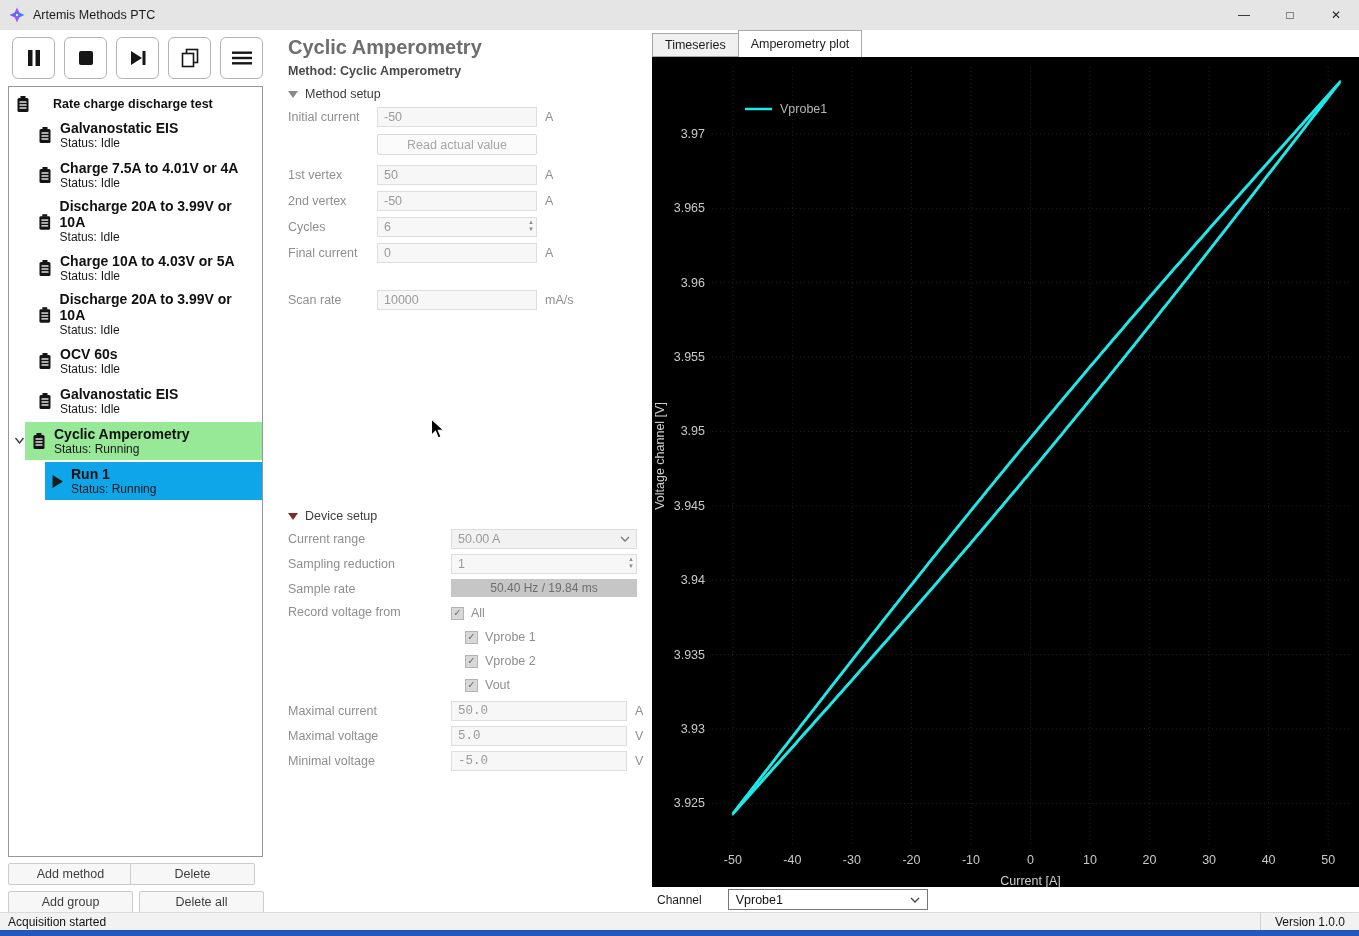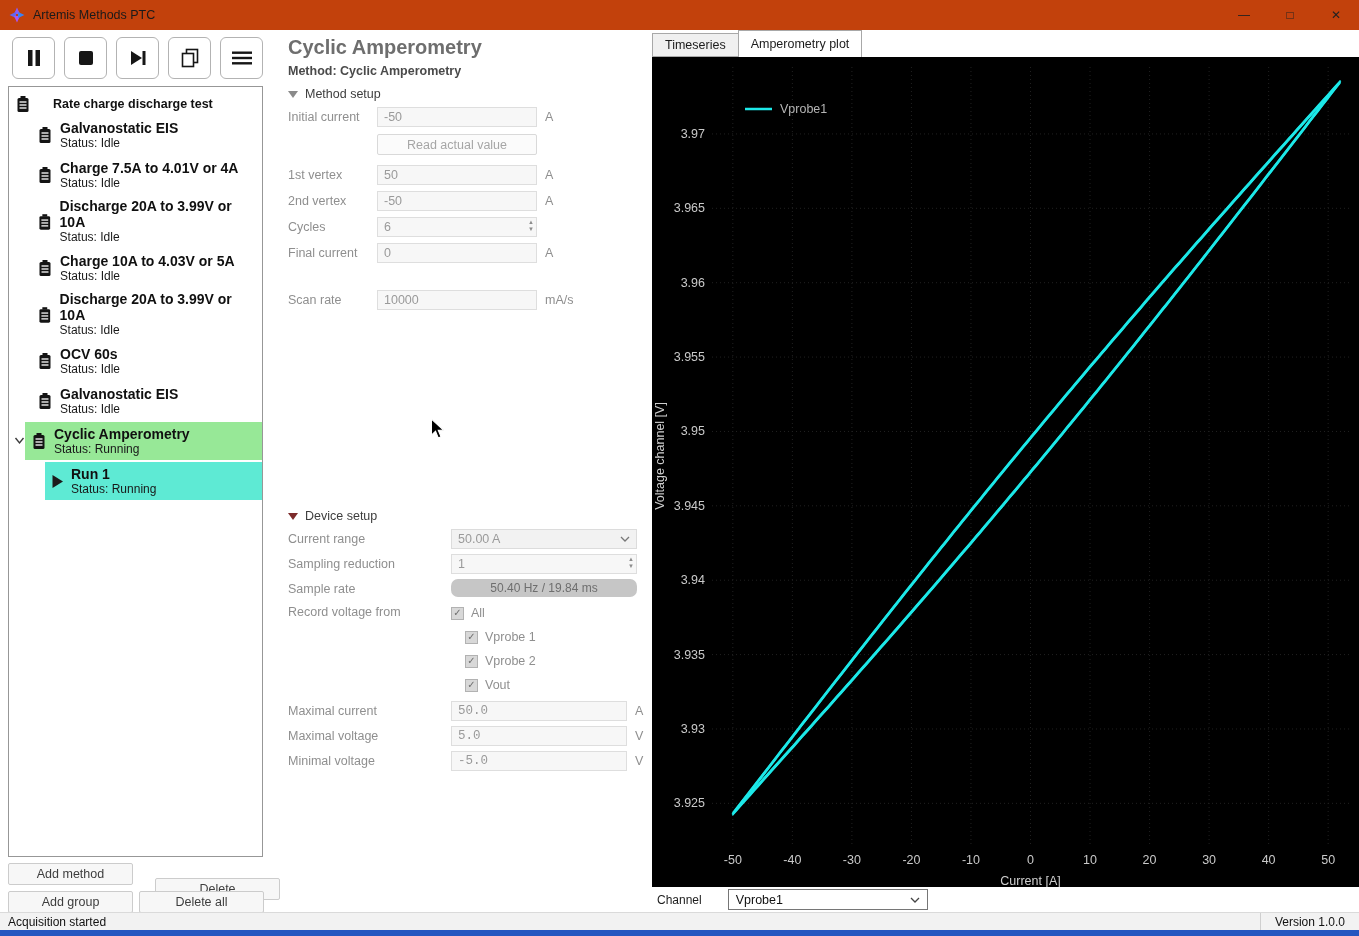--- a/index.html
+++ b/index.html
@@ -1,20 +1,20 @@
 <!DOCTYPE html>
 <html><head>
 <meta charset="utf-8">
 <style>
   html,body{margin:0;padding:0;}
   body{font-family:"Liberation Sans",sans-serif;background:#fff;overflow:hidden;}
   .app{position:relative;width:1359px;height:936px;background:#fff;overflow:hidden;}
 
   
-  .titlebar{position:absolute;left:0;top:0;width:1359px;height:30px;background:#c2410c;display:flex;align-items:center;}
+  .titlebar{position:absolute;left:0;top:0;width:1359px;height:30px;background:#e5e5e5;display:flex;align-items:center;}
   .app-icon{margin-left:9px;display:flex;}
   .title-text{margin-left:8px;font-size:12.5px;color:#1a1a1a;}
   .win-controls{margin-left:auto;display:flex;height:100%;}
   .win-btn{width:46px;height:100%;display:flex;align-items:center;justify-content:center;font-size:12px;color:#222;cursor:default;}
 
   
   .left-col{position:absolute;left:0;top:30px;width:276px;height:882px;background:#fff;}
   .toolbar{display:flex;gap:9px;padding:7px 0 0 12px;}
   .tbtn{width:43px;height:42px;background:#fff;border:1px solid #b3b3b3;border-radius:6px;display:flex;align-items:center;justify-content:center;box-sizing:border-box;}
 
@@ -54,21 +54,21 @@
   .spin span{font-size:6px;color:#8c8c8c;}
   .read-row{margin:6px 0 0 101px;}
   .read-btn{width:160px;height:21px;background:#fbfbfb;border:1px solid #d9d9d9;border-radius:2px;color:#a6a6a6;font-size:12.5px;display:flex;align-items:center;justify-content:center;box-sizing:border-box;}
   .gap9{margin-top:9px;} .gap25{margin-top:25px;}
 
   .dev-head{margin-top:197px;}
   .drow{display:flex;align-items:flex-start;margin:5px 0 0 12px;}
   .drow .lbl{width:163px;font-size:12.5px;color:#8f8f8f;flex:0 0 auto;padding-top:3px;}
   .ddl{width:186px;height:20px;background:#f2f2f2;border:1px solid #dcdcdc;color:#9a9a9a;font-size:12.5px;display:flex;align-items:center;padding:0 6px;box-sizing:border-box;}
   .ddl .dchev{margin-left:auto;}
-  .sampledisp{width:186px;height:18px;background:#c6c6c6;color:#6e6e6e;font-size:12px;display:flex;align-items:center;justify-content:center;border-radius:7px;}
+  .sampledisp{width:186px;height:18px;background:#c6c6c6;color:#6e6e6e;font-size:12px;display:flex;align-items:center;justify-content:center;}
   .vcol{display:flex;flex-direction:column;gap:2px;}
   .vrow{display:flex;align-items:center;gap:7px;height:22px;}
   .vlab{font-size:12.5px;color:#8f8f8f;}
 
   
   .plot-panel{position:absolute;left:652px;top:30px;width:707px;height:882px;background:#fff;}
   .tabbar{position:absolute;left:0;top:0;height:27px;display:flex;align-items:flex-end;}
   .tab{padding:0 12px;height:24px;display:flex;align-items:center;background:#f0f0f0;border:1px solid #a8a8a8;font-size:12.5px;color:#1c1c1c;box-sizing:border-box;margin-right:-1px;}
   .tab.selected{background:#fff;height:27px;border-bottom:none;z-index:2;}
   .chart-area{position:absolute;left:0;top:27px;width:707px;height:830px;background:#000;}
@@ -270,36 +270,36 @@
                 <line x1="4.5" y1="10" x2="11.5" y2="10" stroke="#fff" stroke-width="1.3"></line>
                 <line x1="4.5" y1="13" x2="11.5" y2="13" stroke="#fff" stroke-width="1.3"></line>
               </svg>
               <div class="txt">
                 <div class="t1">Cyclic Amperometry</div>
                 <div class="t2">Status: Running</div>
               </div>
             </div>
           </div>
           <div class="tree-row run">
-            <div class="hl" style="background:#5eead4">
+            <div class="hl" style="background:#0ea5e9">
               <svg width="13" height="15" viewBox="0 0 13 15">
                 <polygon points="1.5,1 12,7.5 1.5,14" fill="#1c1c1c"></polygon>
               </svg>
               <div class="txt">
                 <div class="t1">Run 1</div>
                 <div class="t2">Status: Running</div>
               </div>
             </div>
           </div>
         </div>
     </div>
 
     <div class="footer-btns">
       <div class="fbtn" style="left:0;top:0;">Add method</div>
-      <div class="fbtn" style="left:147px;top:0;margin-top:15px;">Delete</div>
+      <div class="fbtn" style="left:122px;top:0;">Delete</div>
       <div class="fbtn" style="left:0;top:28px;">Add group</div>
       <div class="fbtn" style="left:131px;top:28px;">Delete all</div>
     </div>
   </div>
 
   <div class="mid-panel">
     <div class="m-title">Cyclic Amperometry</div>
     <div class="m-sub">Method: Cyclic Amperometry</div>
 
     <div class="sec-head">

